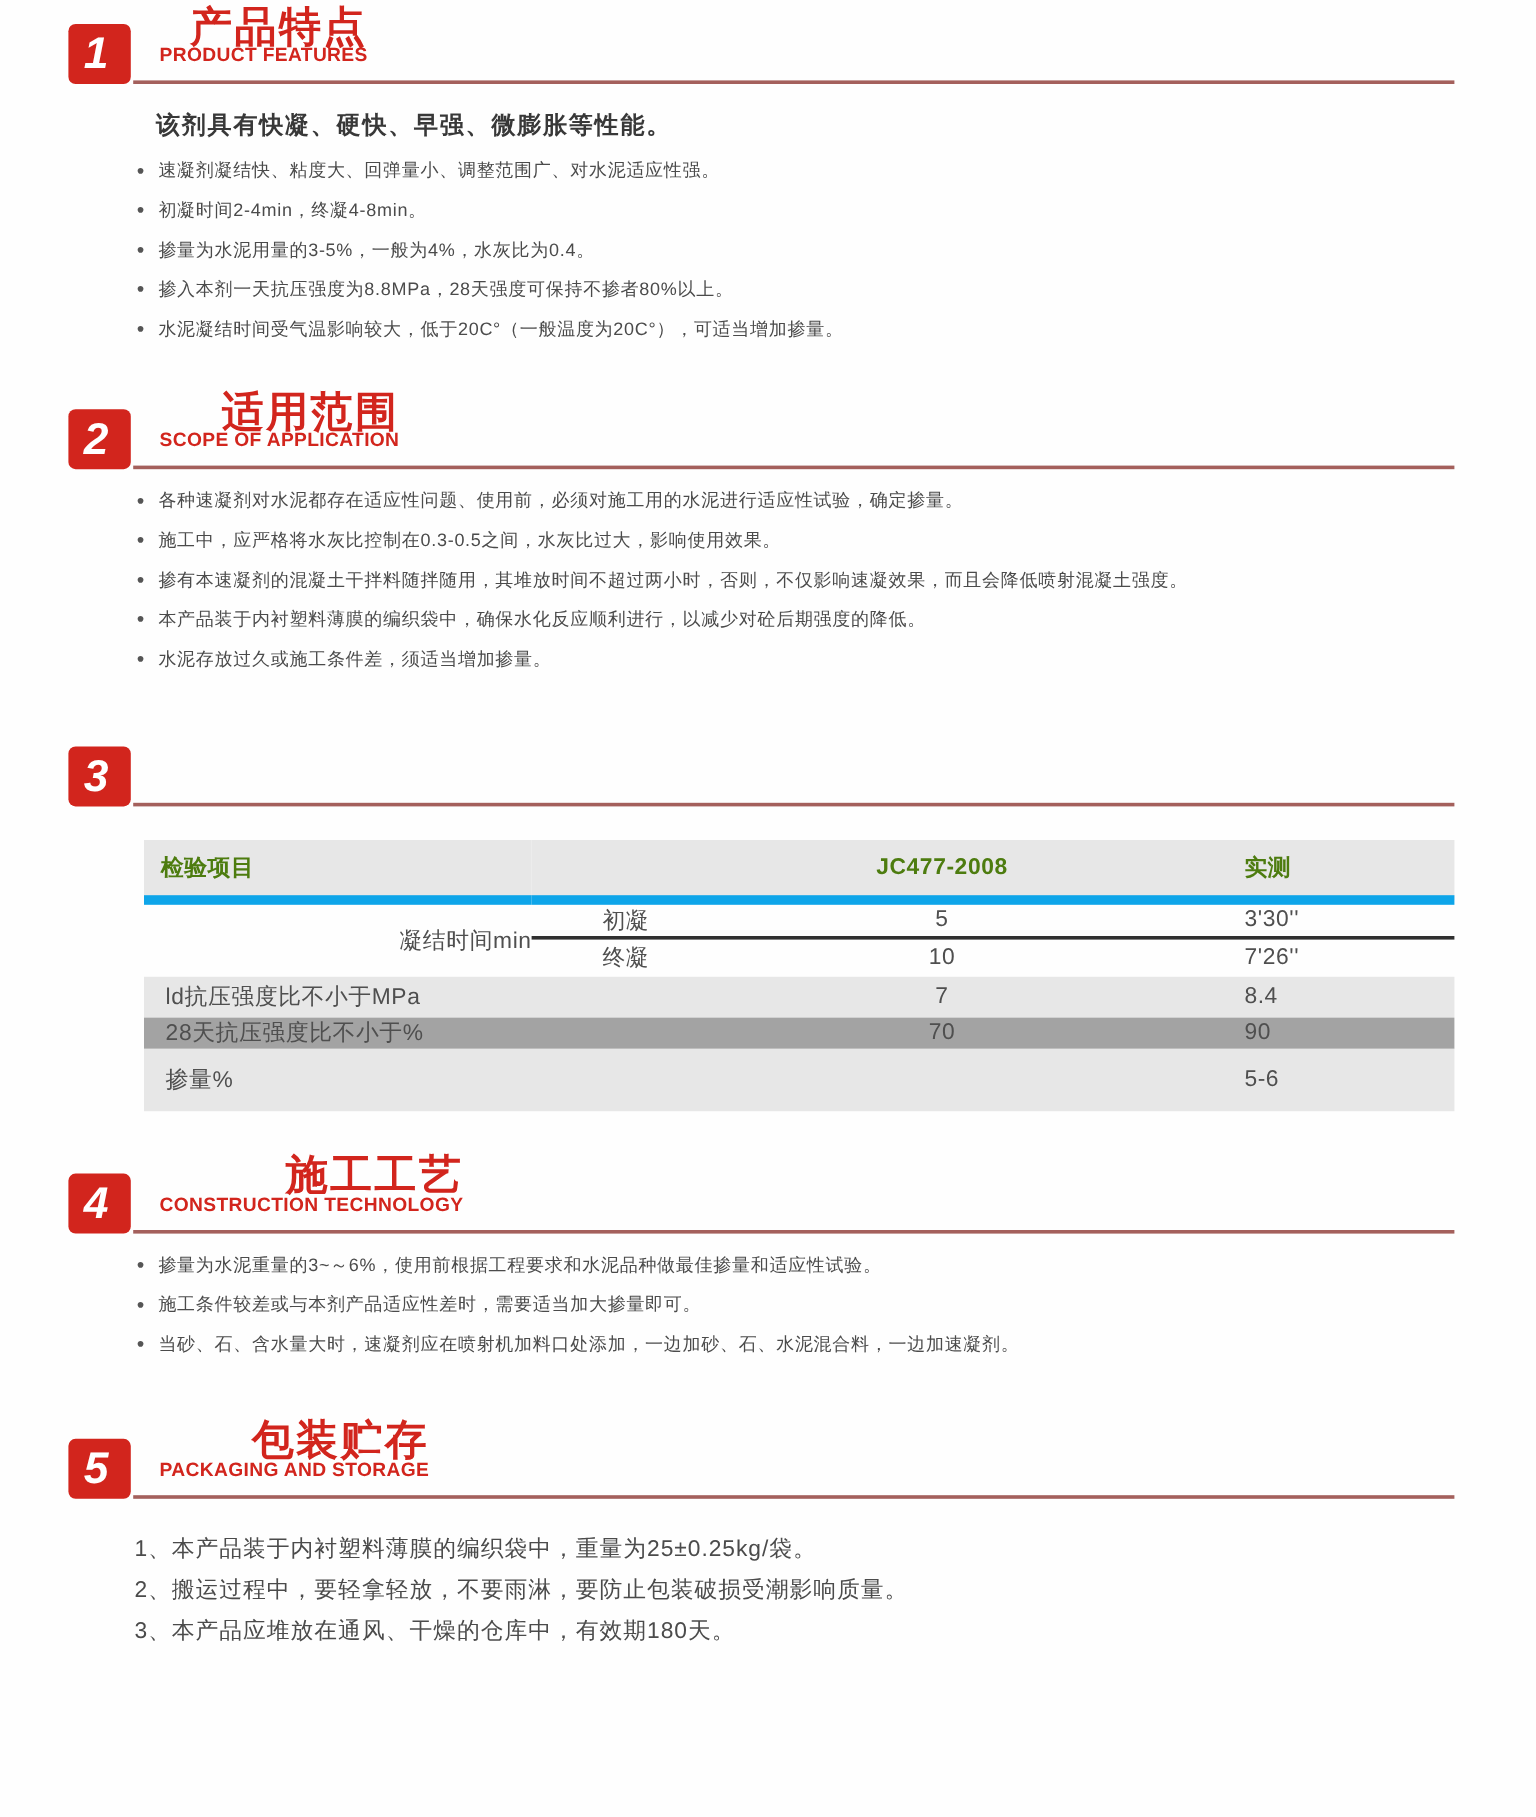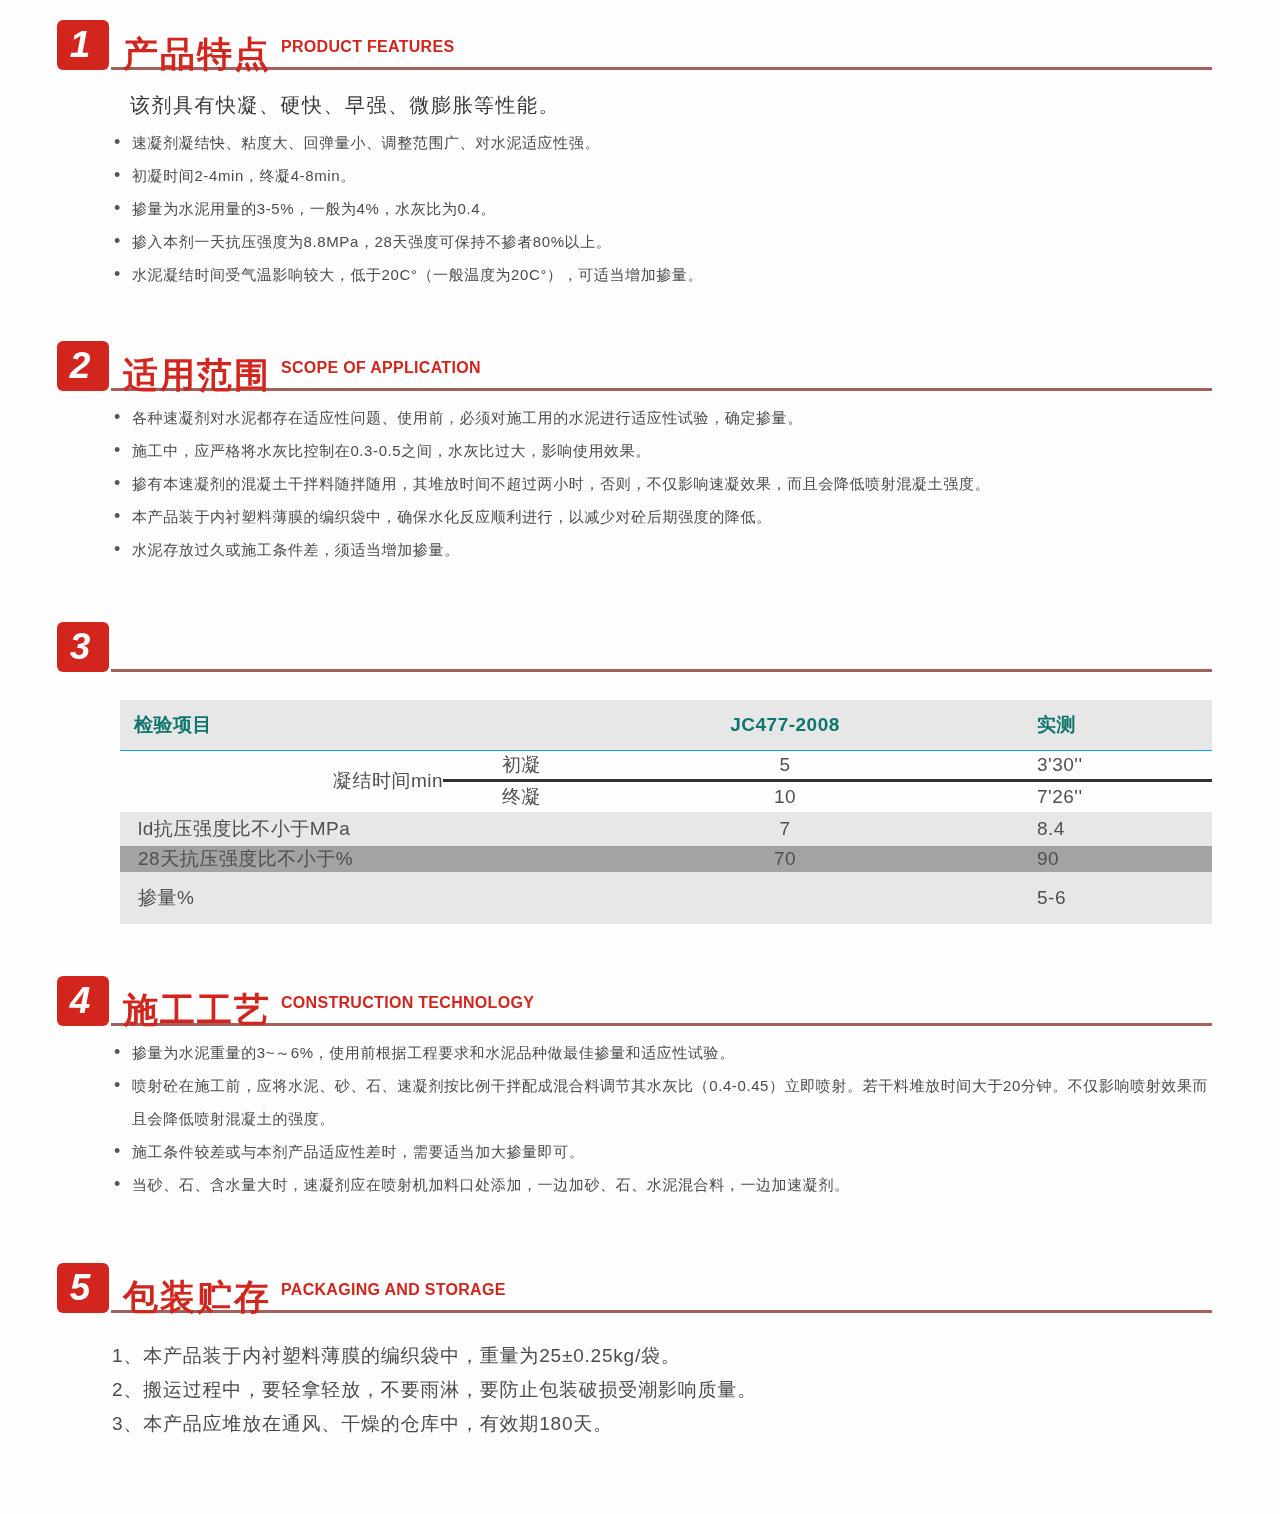--- a/index.html
+++ b/index.html
@@ -23,34 +23,34 @@
   .sec-header{position:relative;height:50px;display:flex;align-items:flex-end;}
   .sec-rule{position:absolute;left:54px;right:0;bottom:0;height:3px;background:var(--rule);}
   .num-box{
     position:relative;z-index:2;flex:none;
     width:52px;height:50px;border-radius:6px;
     background:var(--red);
     color:#fff;font-size:37px;font-weight:700;font-style:italic;
     display:flex;align-items:center;justify-content:center;
     padding-right:6px;
   }
-  .sec-title{position:relative;z-index:2;display:flex;align-items:flex-end;margin-left:14px;}
+  .sec-title{position:relative;z-index:2;display:flex;align-items:flex-end;margin-left:14px;flex-direction:column;}
   .title-cn{
     color:var(--red);font-size:35px;font-weight:700;line-height:0.95;
     letter-spacing:2px;
   }
   .title-en{
     color:var(--red);font-size:16px;font-weight:700;line-height:1;
     margin-left:10px;padding-bottom:15px;letter-spacing:0.3px;white-space:nowrap;
   }
 
   
   .intro{
     margin:22px 0 0 73px;
-    font-size:20px;font-weight:400;color:var(--ink-dark);
+    font-size:20px;font-weight:700;color:var(--ink-dark);
     letter-spacing:1.5px;line-height:26px;
   }
   ul.bullets{list-style:none;margin:10px 0 0 55px;}
   ul.bullets.first{margin-top:8px;}
   ul.bullets li{
     position:relative;padding-left:20px;
     font-size:15px;line-height:33px;color:var(--ink);
     letter-spacing:0.6px;
   }
   ul.bullets li::before{
@@ -66,21 +66,21 @@
   }
 
   
   table.perf{
     margin:28px 0 0 63px;width:1092px;table-layout:fixed;
     border-collapse:collapse;font-size:19px;color:#4f4f4f;
     letter-spacing:0.5px;
   }
   table.perf thead tr{height:50px;background:var(--gray-band);}
   table.perf thead th{
-    font-weight:700;color:#0f766e;border-bottom:1px solid #0ea5e9;
+    font-weight:700;color:#4d7c0f;border-bottom:8px solid #0ea5e9;
   }
   table.perf th.c-item{text-align:left;padding-left:14px;}
   table.perf th.c-std{text-align:center;font-weight:700;}
   table.perf th.c-meas{text-align:left;padding-left:67px;}
   table.perf td{vertical-align:middle;}
   td.group-label{padding-left:14px;text-align:right;}
   td.sub-name{text-align:center;}
   td.std-val{text-align:center;}
   td.meas-val{text-align:left;padding-left:67px;}
   tr.r-sub1{height:30px;}
@@ -196,21 +196,20 @@
     <div class="sec-header">
       <div class="num-box">4</div>
       <div class="sec-title">
         <span class="title-cn">施工工艺</span>
         <span class="title-en">CONSTRUCTION TECHNOLOGY</span>
       </div>
       <div class="sec-rule"></div>
     </div>
     <ul class="bullets s4-list">
       <li>掺量为水泥重量的3~～6%，使用前根据工程要求和水泥品种做最佳掺量和适应性试验。</li>
-      <li>喷射砼在施工前，应将水泥、砂、石、速凝剂按比例干拌配成混合料调节其水灰比（0.4-0.45）立即喷射。若干料堆放时间大于20分钟。不仅影响喷射效果而且会降低喷射混凝土的强度。</li>
       <li>施工条件较差或与本剂产品适应性差时，需要适当加大掺量即可。</li>
       <li>当砂、石、含水量大时，速凝剂应在喷射机加料口处添加，一边加砂、石、水泥混合料，一边加速凝剂。</li>
     </ul>
   </div>
 
   <div class="section sec-5">
     <div class="sec-header">
       <div class="num-box">5</div>
       <div class="sec-title">
         <span class="title-cn">包装贮存</span>

